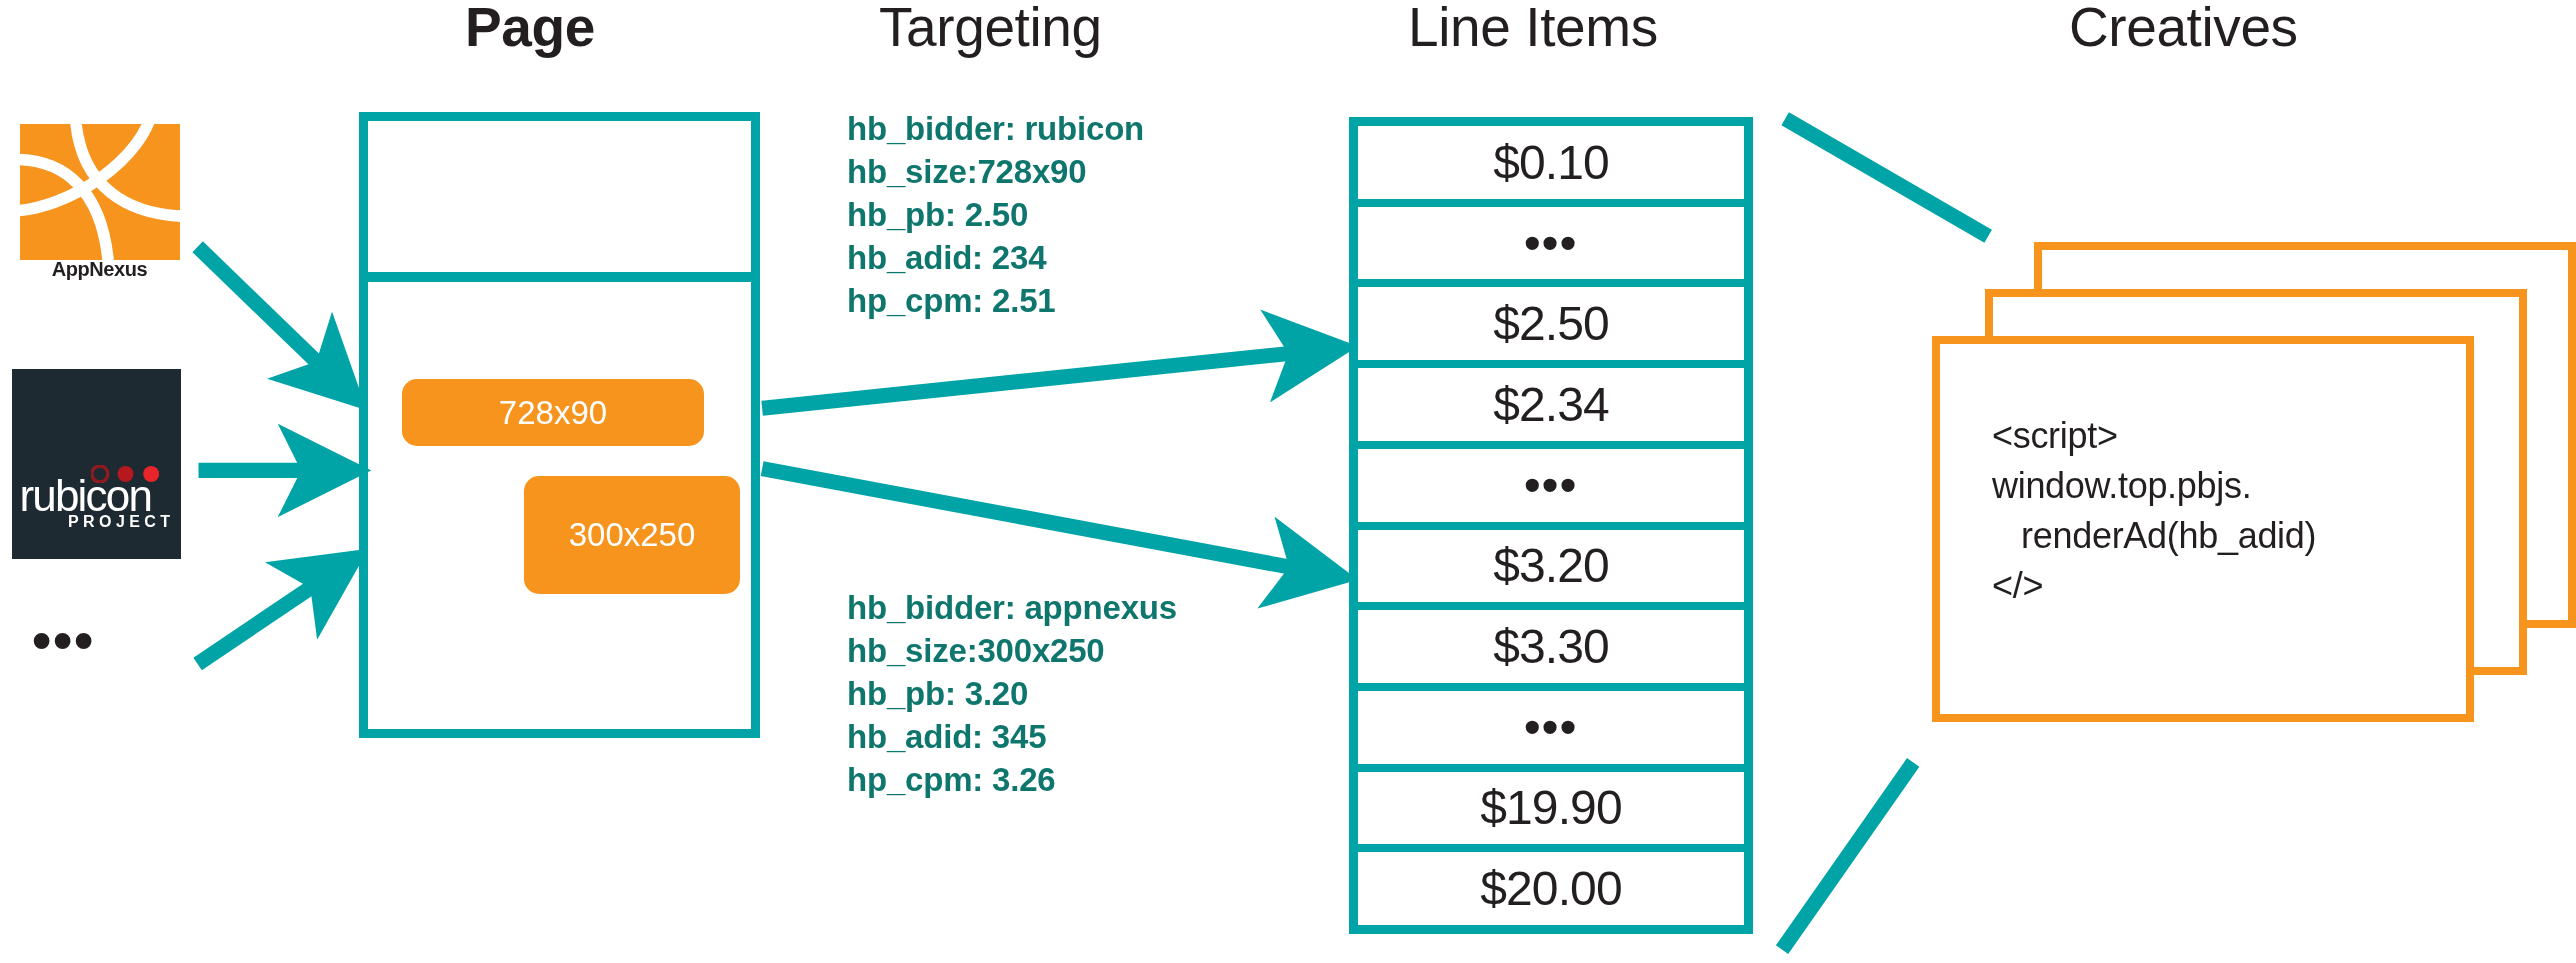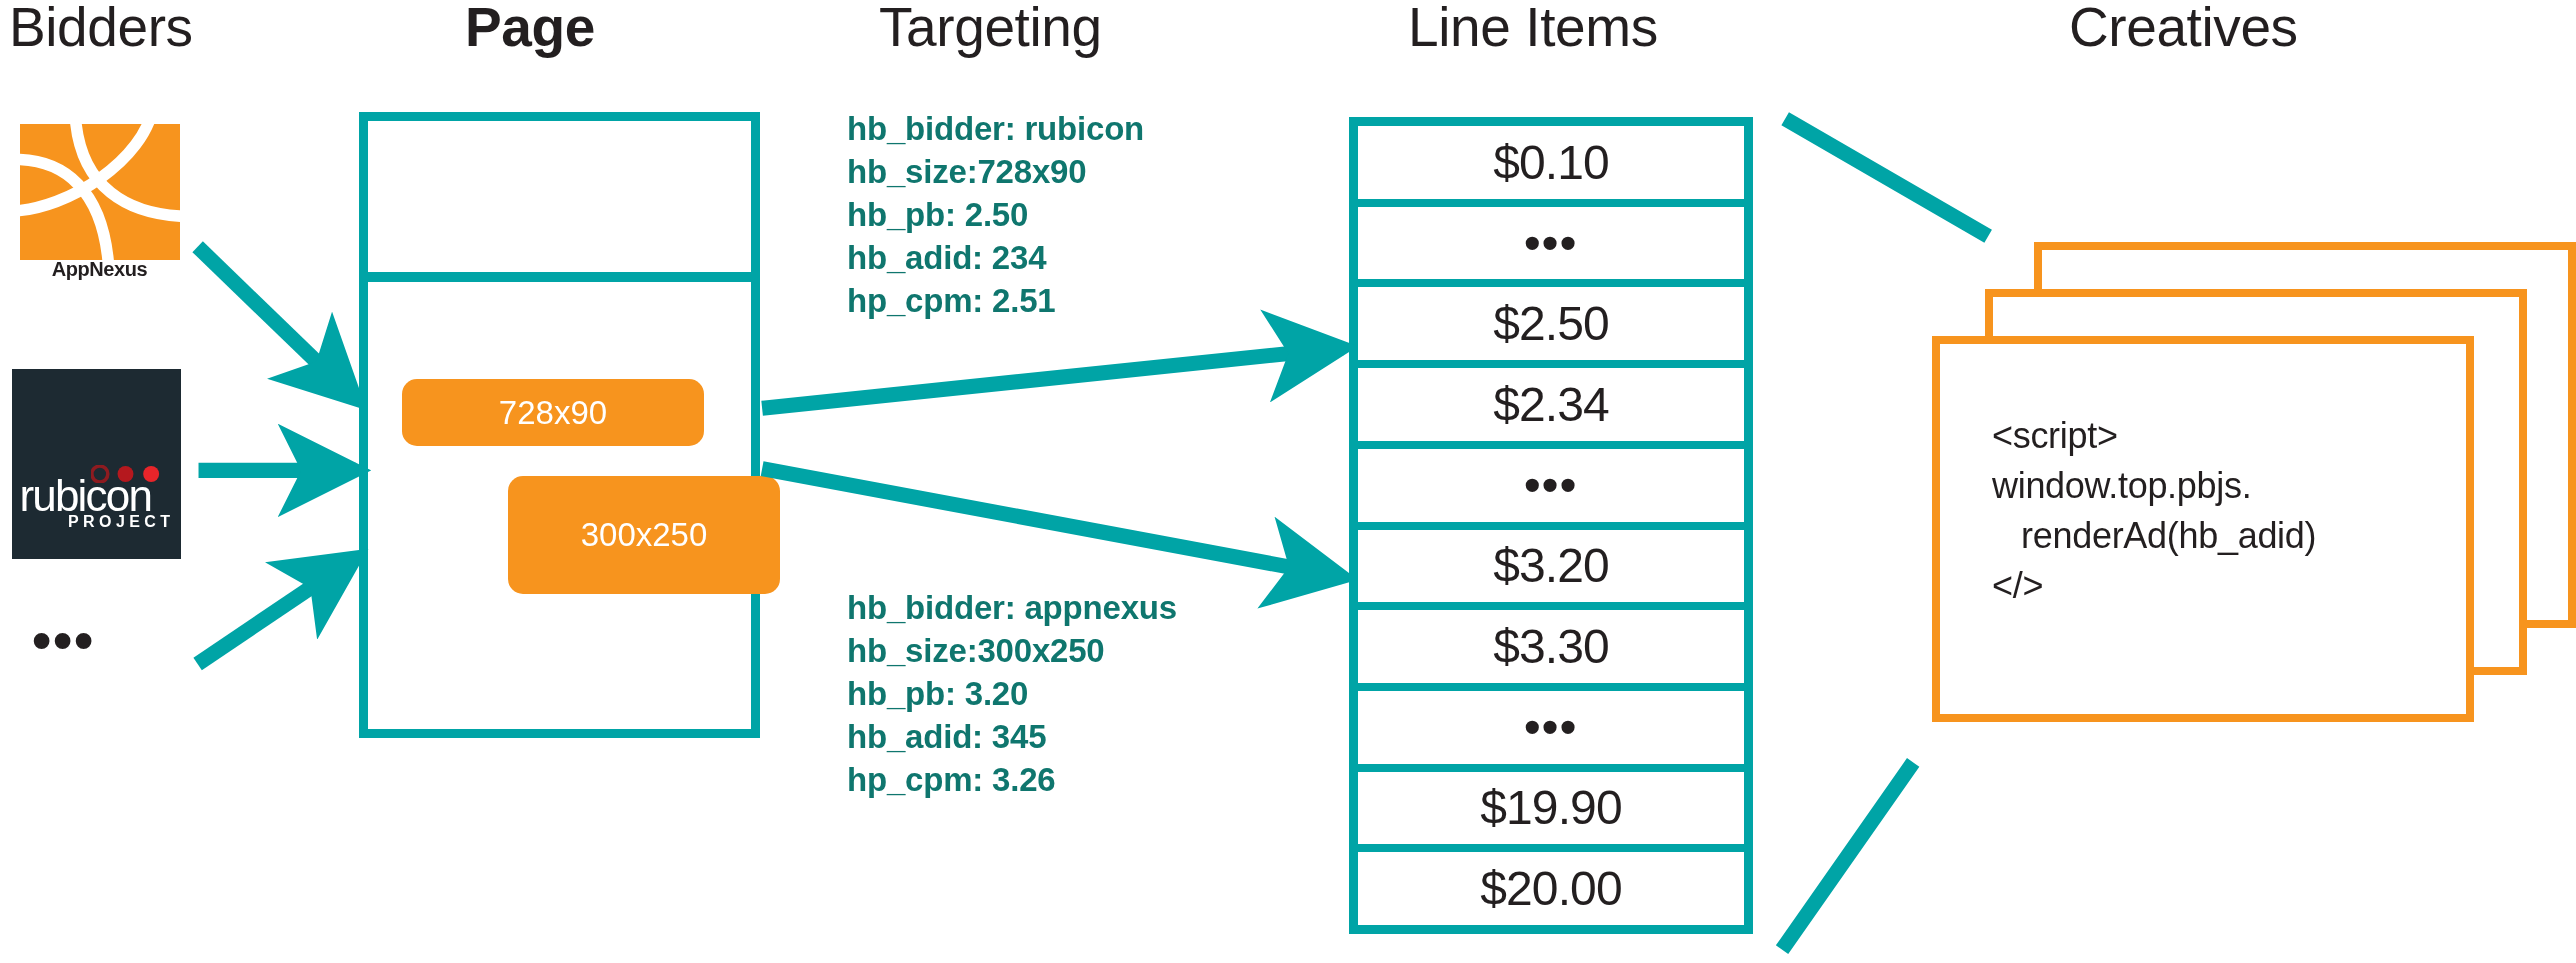--- a/index.html
+++ b/index.html
@@ -154,23 +154,23 @@
     box-sizing: border-box;
     border-radius: 15px;
   }
   #slot-728x90 {
     left: 34px;
     top: 258px;
     width: 302px;
     height: 67px;
   }
   #slot-300x250 {
-    left: 140px;
+    left: 156px;
     top: 355px;
-    width: 272px;
+    width: 216px;
     height: 118px;
   }
 
   
   .targeting-block {
     position: absolute;
     font-size: 33px;
     font-weight: 700;
     color: #0f766e;
     line-height: 43px;
@@ -251,21 +251,20 @@
     line-height: 50px;
     white-space: pre;
     letter-spacing: -0.3px;
   }
 </style>
 </head>
 <body>
 
 <div id="canvas">
 
-  <div class="col-heading" id="hd-bidders">Bidders</div>
   <div class="col-heading" id="hd-page">Page</div>
   <div class="col-heading" id="hd-targeting">Targeting</div>
   <div class="col-heading" id="hd-lineitems">Line Items</div>
   <div class="col-heading" id="hd-creatives">Creatives</div>
 
   <div class="bidder-logo" id="appnexus-logo">
     <svg id="appnexus-mark" viewBox="0 0 180 153">
       <defs>
         <clipPath id="anClip">
             <rect x="0" y="0" width="180" height="153"></rect>

